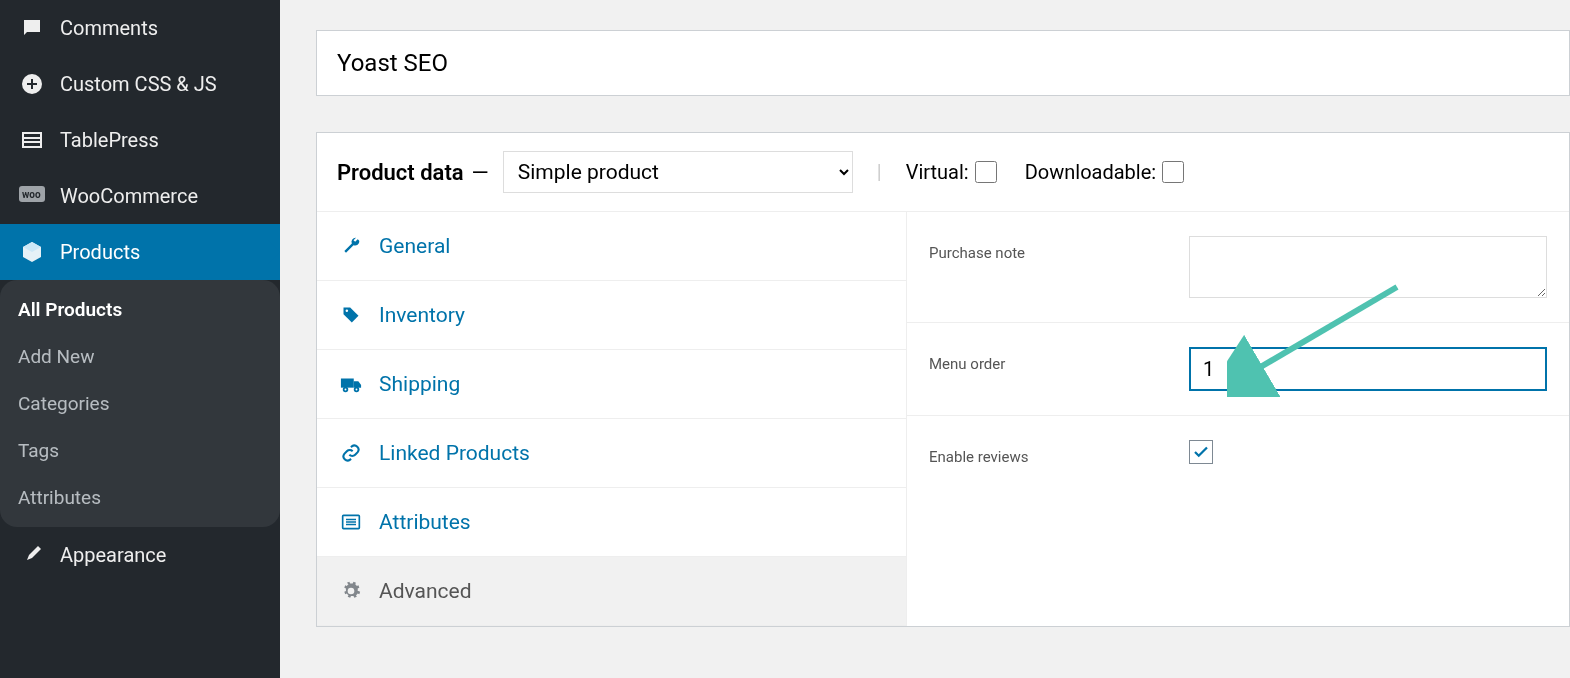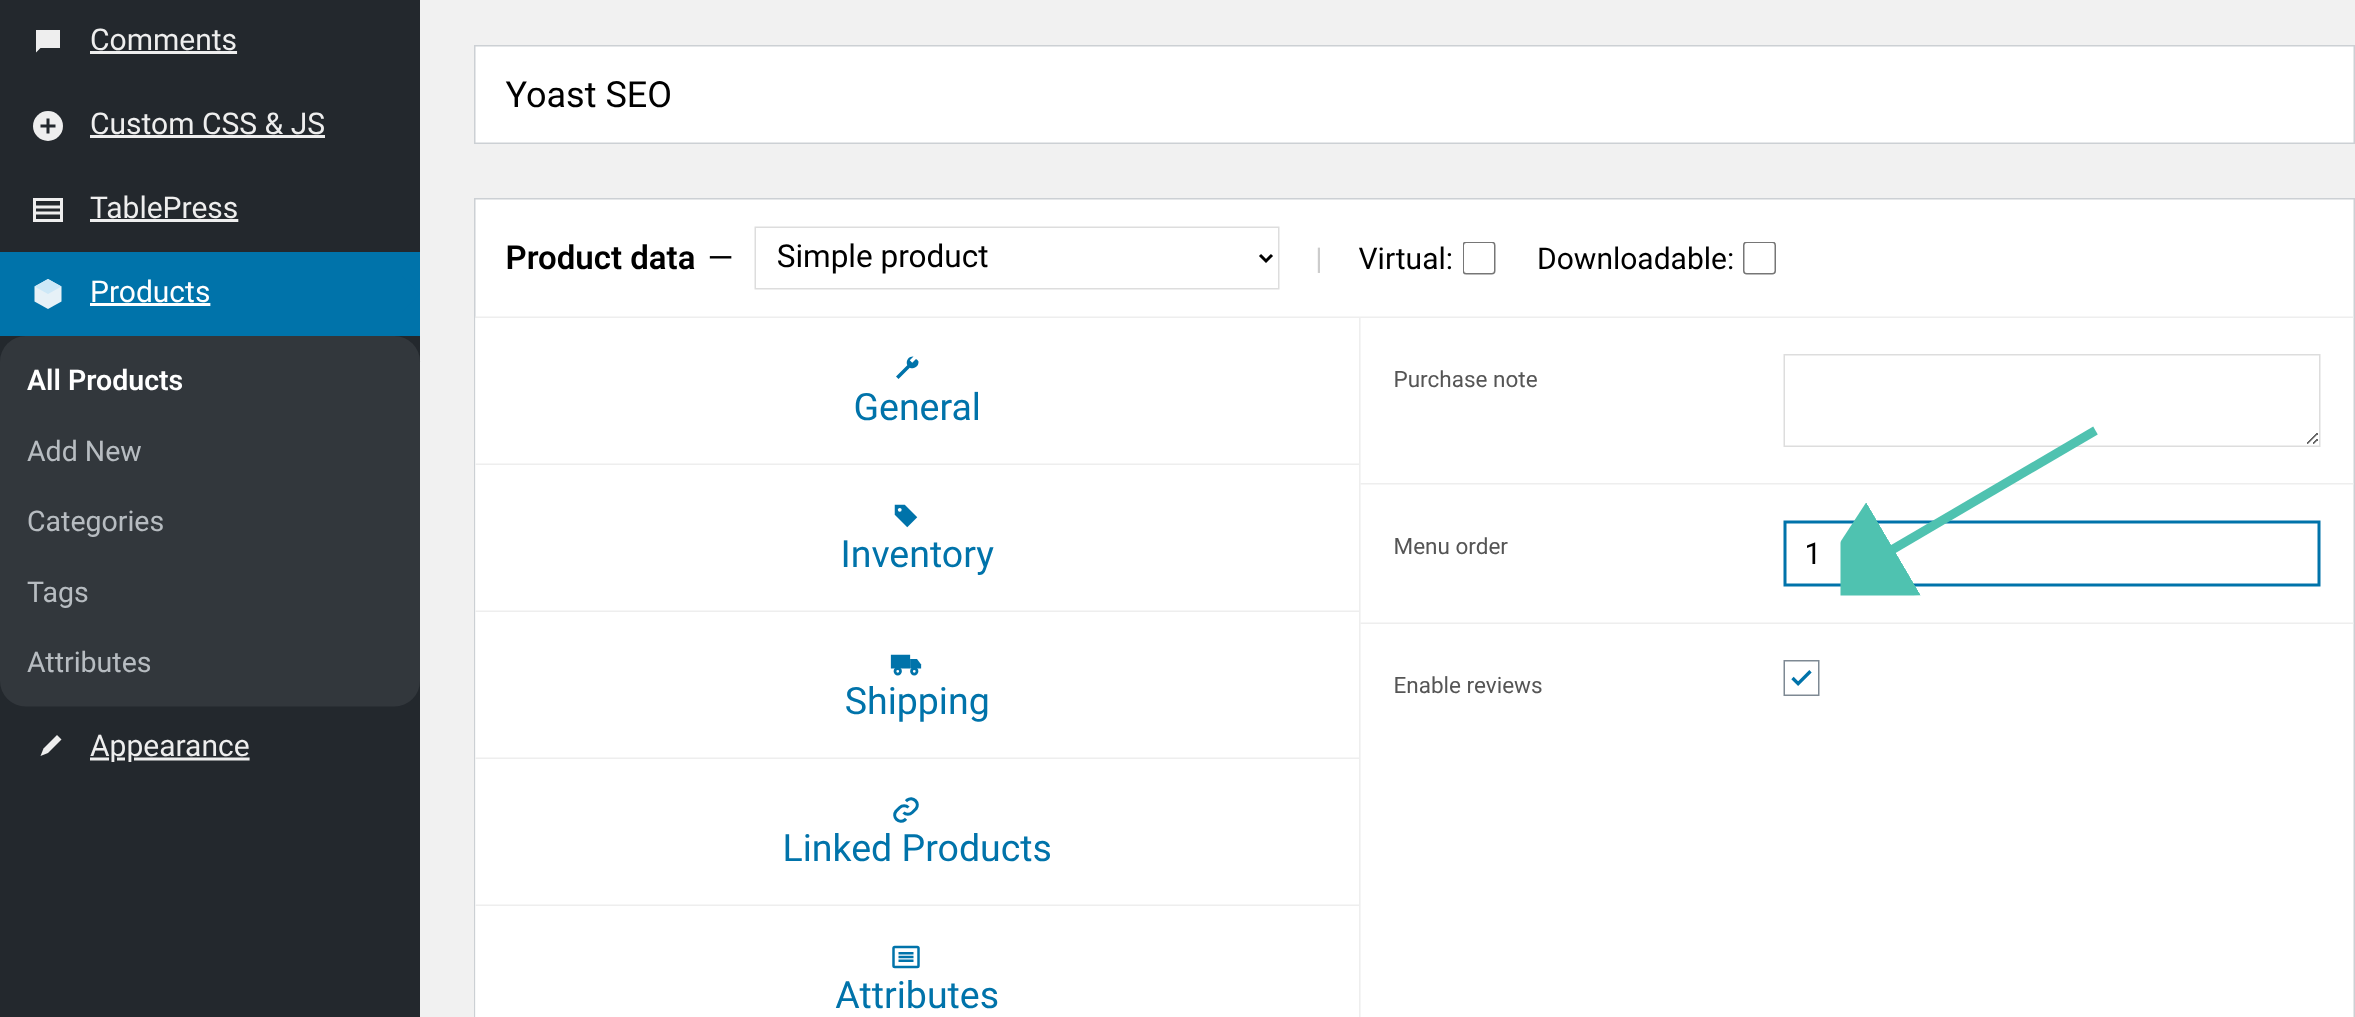--- a/index.html
+++ b/index.html
@@ -1,20 +1,20 @@
 <!DOCTYPE html>
 <html><head>
 <meta charset="utf-8">
 <style>
 * { margin: 0; padding: 0; box-sizing: border-box; font-family: -apple-system, BlinkMacSystemFont, "Segoe UI", Roboto, sans-serif; }
 body { width: 1570px; height: 678px; overflow: hidden; background: #f1f1f1; display: flex; }
 
 
 .sidebar { width: 280px; background: #23282d; color: #eee; flex-shrink: 0; }
-.menu-item { display: flex; padding: 14px 18px; cursor: pointer; font-size: 20px; color: #eee; text-decoration: underline; }
+.menu-item { display: flex; align-items: center; padding: 14px 18px; cursor: pointer; font-size: 20px; color: #eee; }
 .menu-item.active { background: #0073aa; color: #fff; position: relative; }
 .menu-item.active::after { content: ""; position: absolute; right: -12px; top: 50%; transform: translateY(-50%); border: 12px solid transparent; border-left-color: #0073aa; }
 .menu-item .icon { width: 28px; height: 28px; margin-right: 14px; display: flex; align-items: center; justify-content: center; }
 .submenu { background: #32373c; padding: 6px 0; border-radius: 17px; }
 .submenu-item { padding: 12px 18px; font-size: 19px; color: rgba(240,245,250,.7); cursor: pointer; }
 .submenu-item.current { color: #fff; font-weight: 600; }
 
 
 .main { flex: 1; padding: 0 0 0 36px; }
 .metabox { background: #fff; border: 1px solid #ccd0d4; margin-top: 30px; }
@@ -24,21 +24,21 @@
 .pd-header { display: flex; align-items: center; padding: 18px 20px; border-bottom: 1px solid #eee; font-size: 22px; }
 .pd-header-label { font-weight: 600; margin-right: 8px; }
 .pd-header-dash { margin-right: 14px; }
 .pd-select { height: 42px; font-size: 21px; padding: 4px 10px; border: 1px solid #ddd; background: #fff; min-width: 350px; }
 .pd-sep { margin: 0 24px; color: #ccc; font-size: 20px; }
 .pd-chk-label { font-size: 20px; margin-right: 6px; }
 .pd-chk { width: 22px; height: 22px; border: 1px solid #7e8993; margin-right: 28px; vertical-align: middle; }
 
 .pd-body { display: flex; }
 .pd-tabs { width: 590px; background: #fafafa; border-right: 1px solid #eee; }
-.pd-tab { display: flex; align-items: center; padding: 22px 22px; border-bottom: 1px solid #eee; font-size: 25px; color: #0073aa; cursor: pointer; background: #fff; flex-direction: column; }
+.pd-tab { display: flex; align-items: flex-end; padding: 22px 22px; border-bottom: 1px solid #eee; font-size: 21px; color: #0073aa; cursor: pointer; background: #fff; }
 .pd-tab.active { background: #f1f1f1; color: #555; }
 .pd-tab .tab-icon { width: 24px; height: 24px; margin-right: 16px; display: flex; align-items: center; justify-content: center; }
 
 .pd-panel { flex: 1; }
 .pd-row { display: flex; align-items: flex-start; padding: 24px 22px; border-bottom: 1px solid #eee; }
 .pd-row-label { width: 260px; font-size: 15px; color: #555; padding-top: 8px; }
 .pd-textarea { border: 1px solid #ddd; background: #fff; height: 62px; flex: 1; }
 .pd-input { border: 2px solid #0073aa; background: #fff; height: 44px; font-size: 20px; padding: 4px 12px; width: 100%; outline: none; }
 .pd-input-wrap { flex: 1; position: relative; }
 .pd-checkbox { width: 24px; height: 24px; border: 1px solid #7e8993; display:inline-flex; align-items:center; justify-content:center; color:#0073aa; font-size:18px; }
@@ -74,20 +74,29 @@
   <div class="menu-item">
     <span class="icon">
       <svg width="24" height="24" viewBox="0 0 24 24" fill="none" stroke="#eee" stroke-width="2">
           <rect x="3" y="5" width="18" height="14"></rect>
           <path d="M3 10h18M3 14h18"></path>
         </svg>
     </span>
     <span>TablePress</span>
   </div>
 
+  <div class="menu-item">
+    <span class="icon">
+      <svg width="26" height="20" viewBox="0 0 26 20">
+          <rect width="26" height="16" rx="3" fill="#9ea3a8"></rect>
+          <text x="3" y="12" font-size="10" fill="#23282d" font-weight="bold">woo</text>
+        </svg>
+    </span>
+    <span>WooCommerce</span>
+  </div>
 
   <div class="menu-item active">
     <span class="icon">
       <svg width="24" height="24" viewBox="0 0 24 24" fill="#fff">
           <path d="M12 2l9 5v10l-9 5-9-5V7l9-5z" opacity=".9"></path>
           <path d="M12 2l9 5-9 5-9-5 9-5z" fill="#cde8f7"></path>
         </svg>
     </span>
     <span>Products</span>
   </div>

